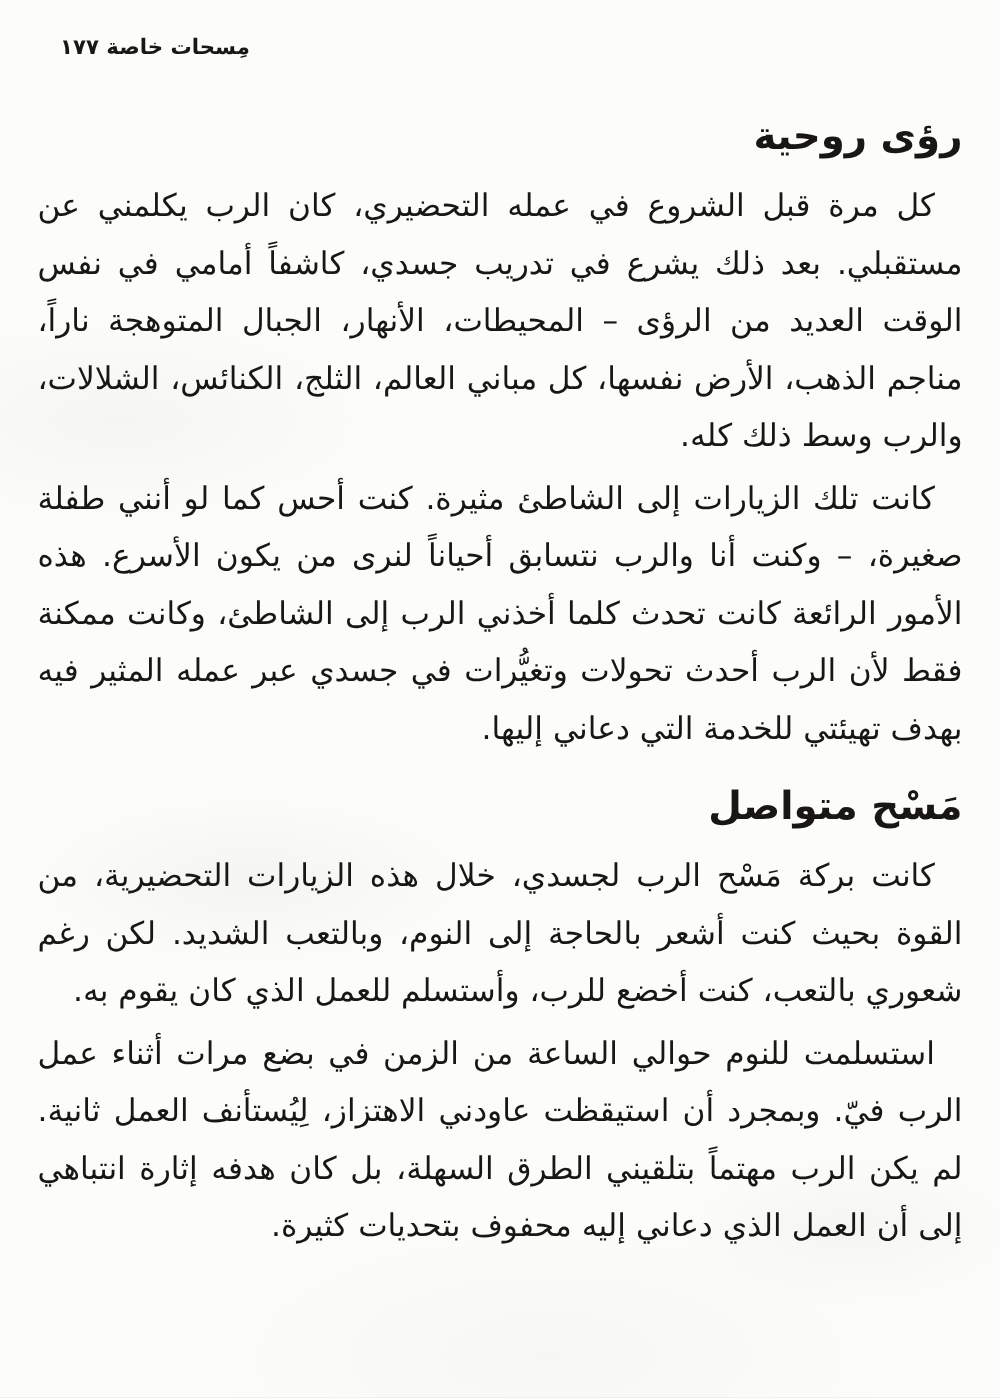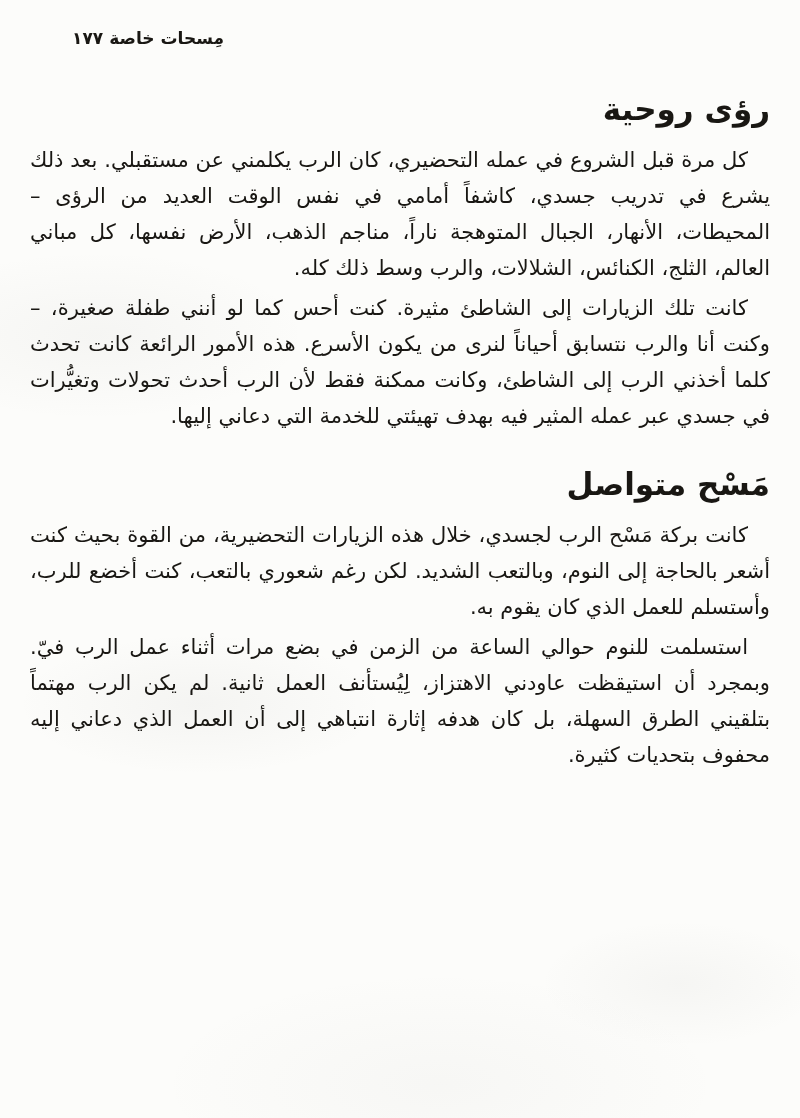--- a/index.html
+++ b/index.html
@@ -24,40 +24,40 @@
       radial-gradient(ellipse 200px 90px at 85% 88%, rgba(120,120,115,0.05), transparent 70%),
       radial-gradient(ellipse 400px 160px at 55% 97%, rgba(120,120,115,0.04), transparent 70%),
       #fcfcfa;
   }
   .running-head {
     height: 26px;
     width: 190px;
     font-size: 17px;
     font-weight: 700;
     letter-spacing: 0.5px;
-    text-align: right;
+    text-align: left;
     direction: rtl;
     
-    margin-left: 4px;
+    margin-left: 18px;
     margin-right: auto;
     float: left;
   }
   .head-clear { clear: both; }
   .section-title {
     clear: both;
     font-size: 31px;
     line-height: 46px;
     font-weight: 700;
     margin: 0;
   }
   .title-1 { margin-top: 32px; }
-  .title-2 { margin-top: 27px; }
+  .title-2 { margin-top: 16px; }
   .body-para {
-    font-size: 21px;
-    line-height: 36px;
+    font-size: 25px;
+    line-height: 46px;
     text-align: justify;
     text-justify: inter-word;
     text-indent: 22px;
     margin: 0 0 4px 0;
   }
   .first-after-title-1 { margin-top: 10px; }
   .first-after-title-2 { margin-top: 10px; }
 </style>
 </head>
 <body>

